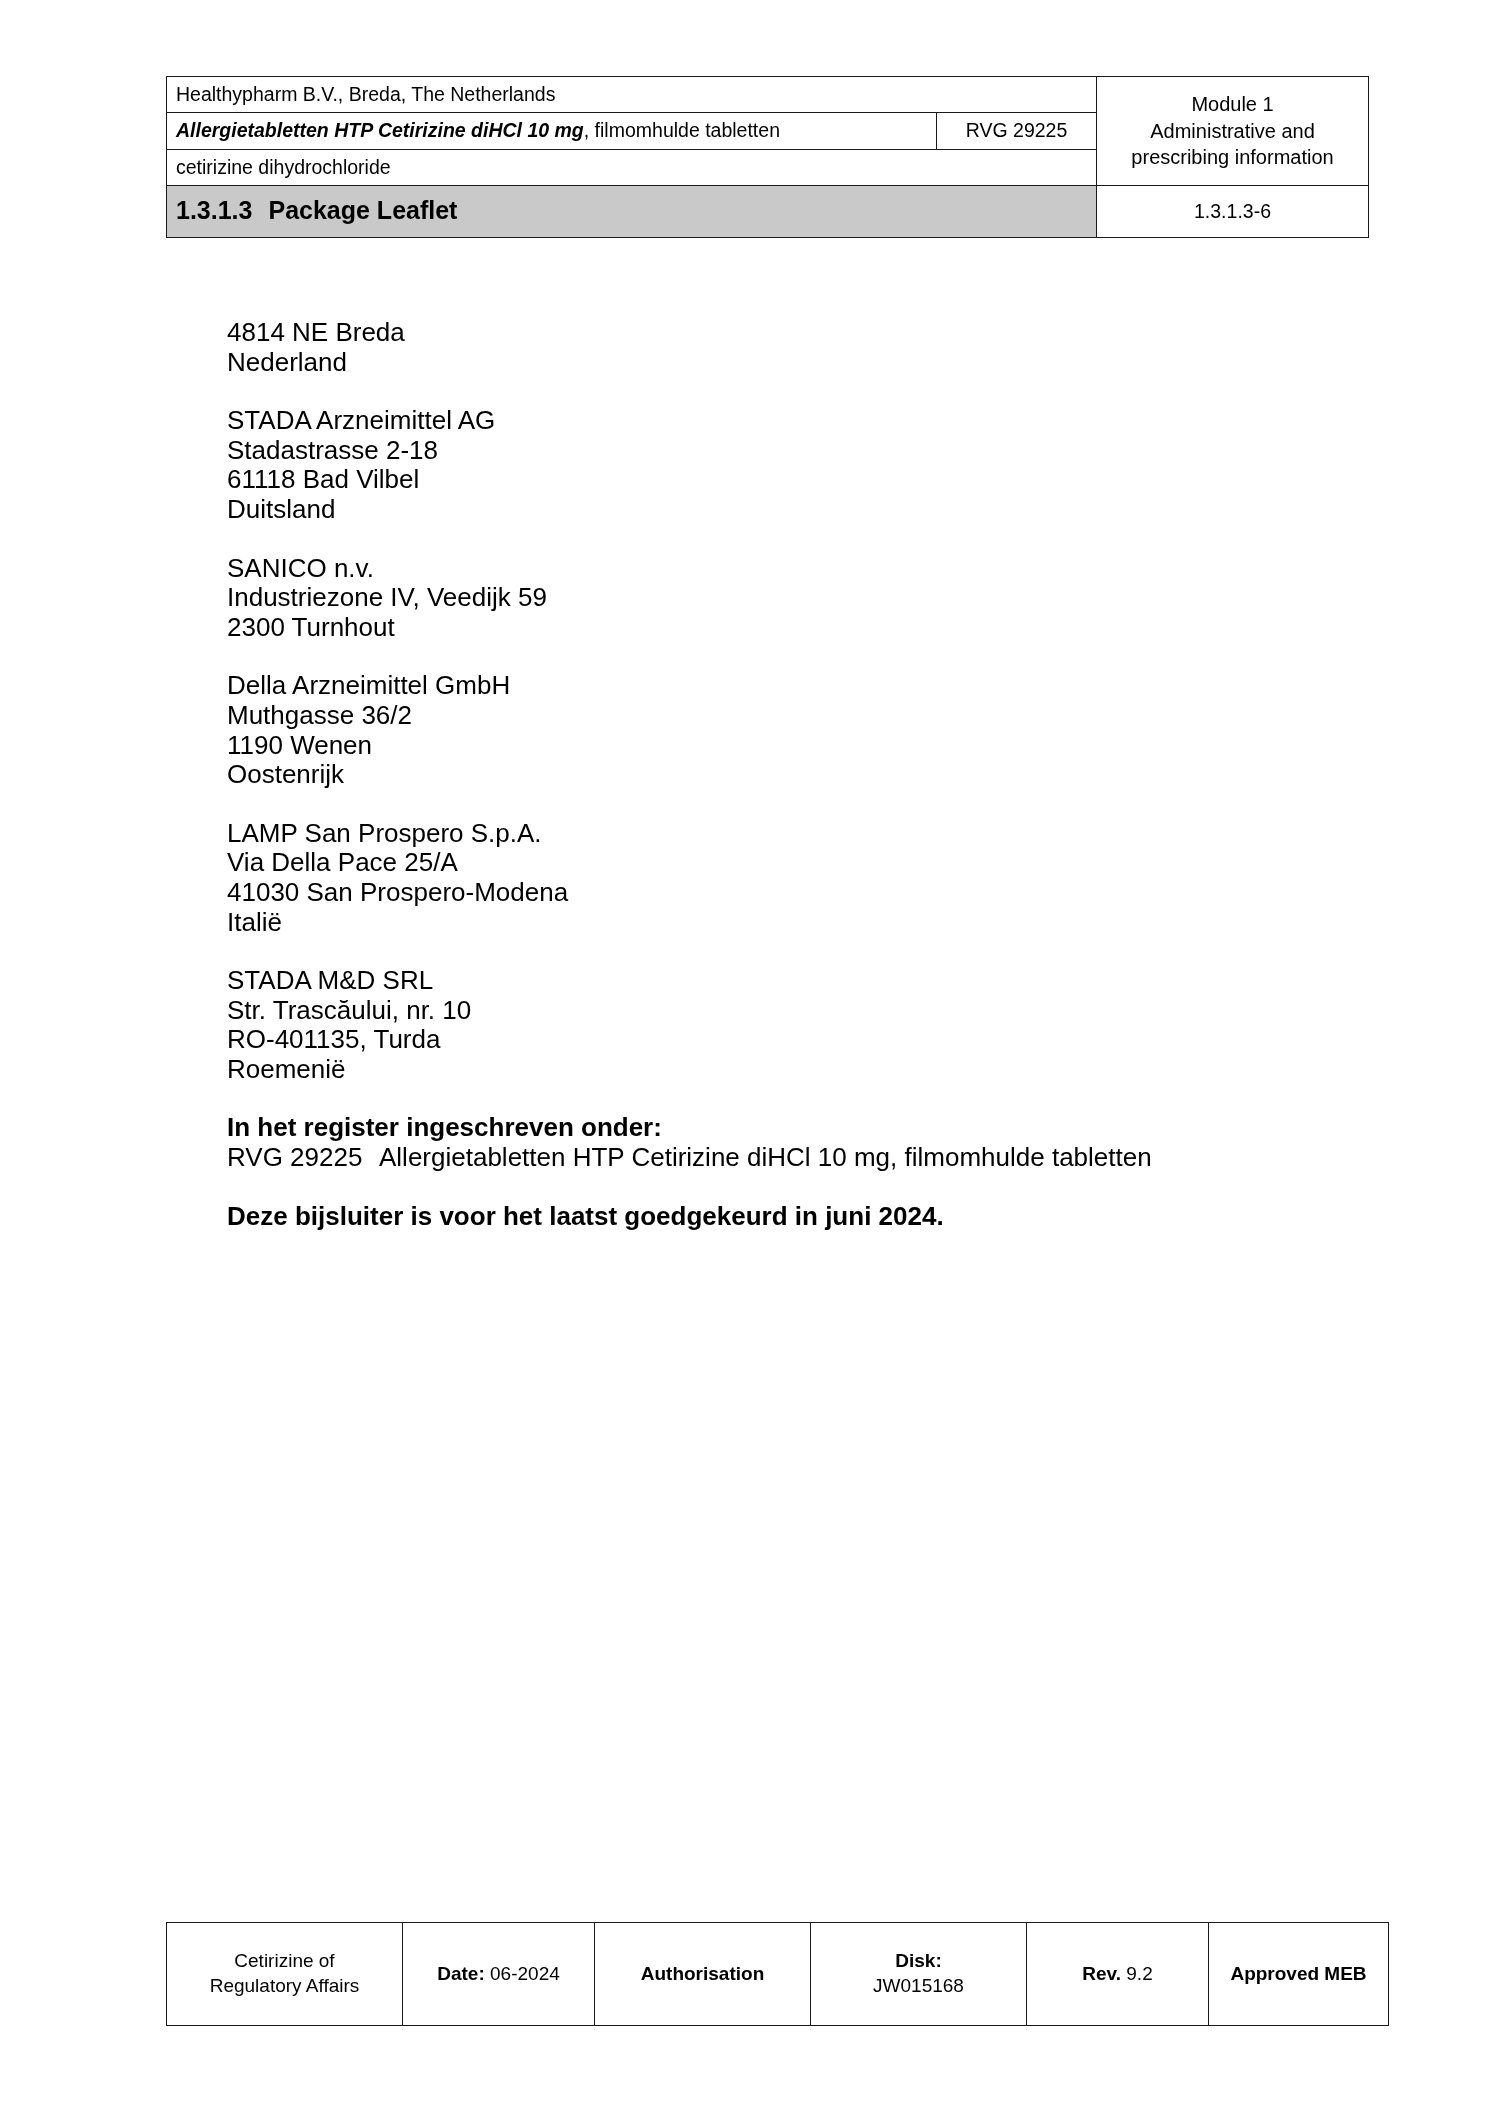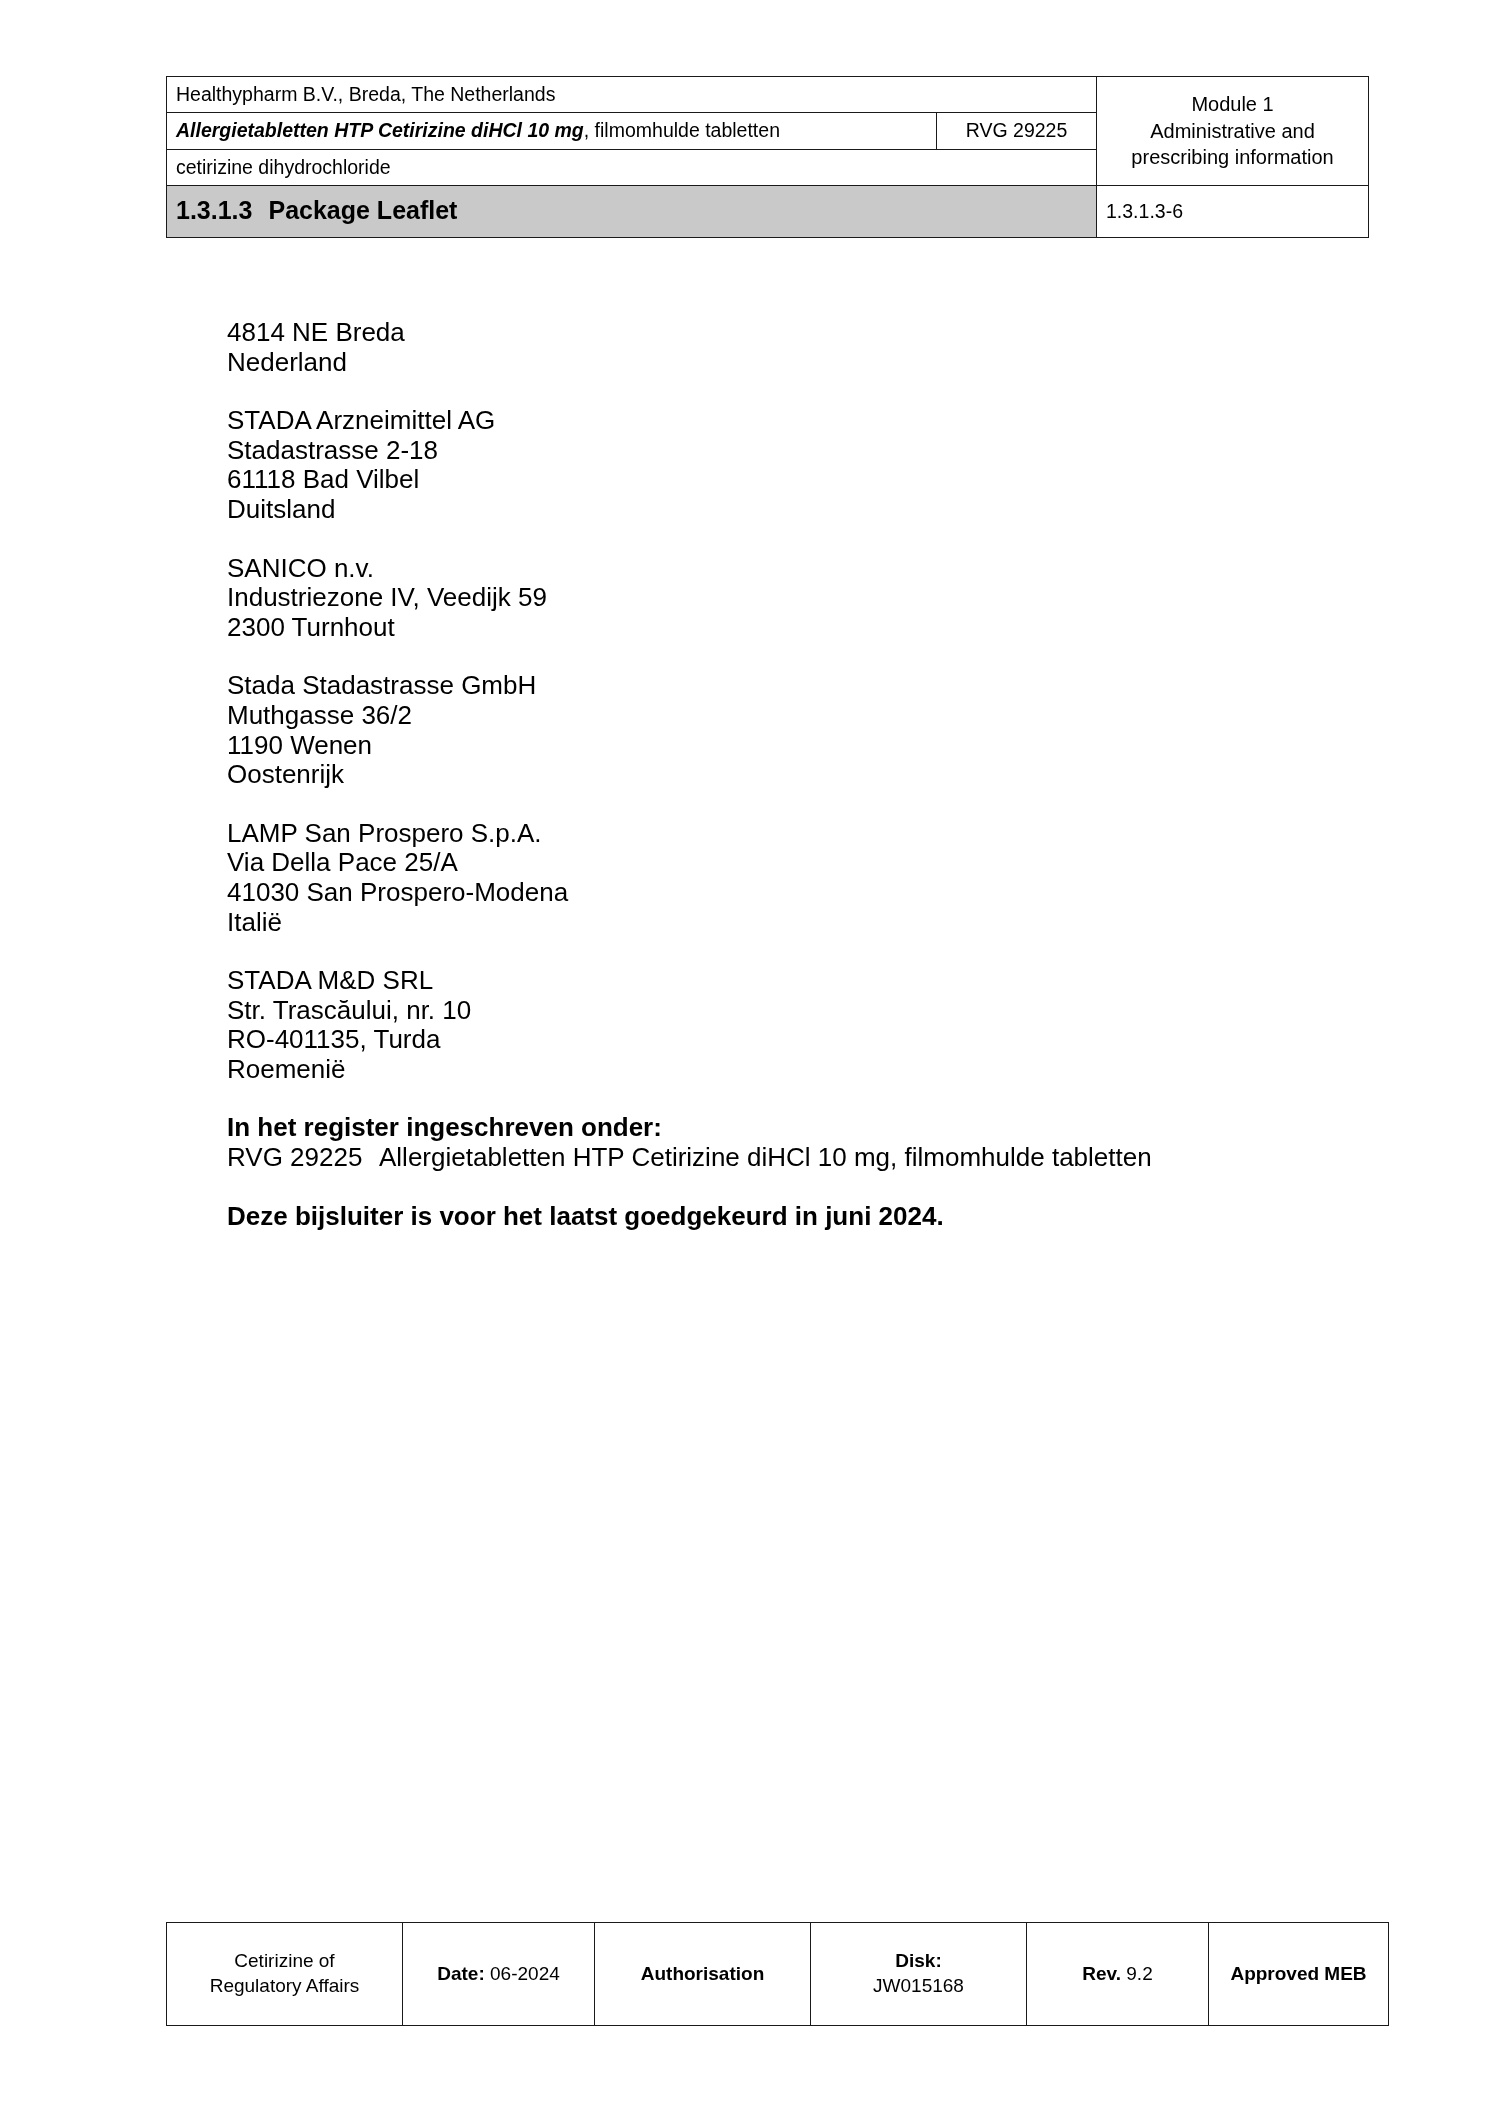--- a/index.html
+++ b/index.html
@@ -57,20 +57,21 @@
     white-space: nowrap;
   }
   td.gray-cell {
     background: #c9c9c9;
     font-weight: bold;
     font-size: 25px;
     padding: 8px 4px 10px 9px;
     vertical-align: middle;
   }
   td.section-num-cell {
+    text-align: center;
     vertical-align: middle;
     font-size: 19.5px;
   }
   .prodname-bi {
     font-weight: bold;
     font-style: italic;
   }
   .leaflet-num { margin-right: 16px; }
 
   
@@ -179,21 +180,21 @@
       <div class="ln">Duitsland</div>
     </div>
 
     <div class="addr-block">
       <div class="ln">SANICO n.v.</div>
       <div class="ln">Industriezone IV, Veedijk 59</div>
       <div class="ln">2300 Turnhout</div>
     </div>
 
     <div class="addr-block">
-      <div class="ln">Stada Stadastrasse GmbH</div>
+      <div class="ln">Della Arzneimittel GmbH</div>
       <div class="ln">Muthgasse 36/2</div>
       <div class="ln">1190 Wenen</div>
       <div class="ln">Oostenrijk</div>
     </div>
 
     <div class="addr-block">
       <div class="ln">LAMP San Prospero S.p.A.</div>
       <div class="ln">Via Della Pace 25/A</div>
       <div class="ln">41030 San Prospero-Modena</div>
       <div class="ln">Italië</div>

